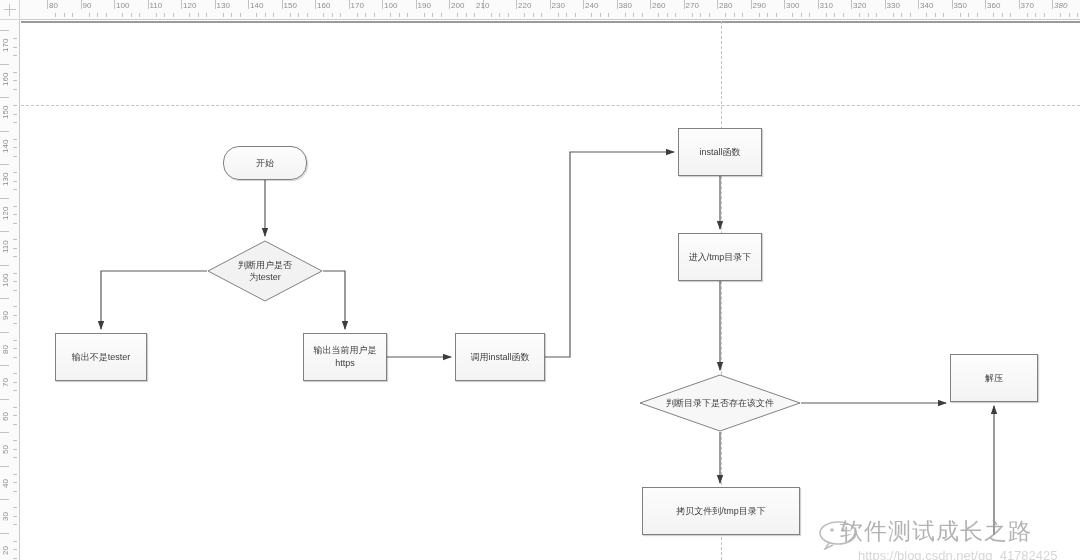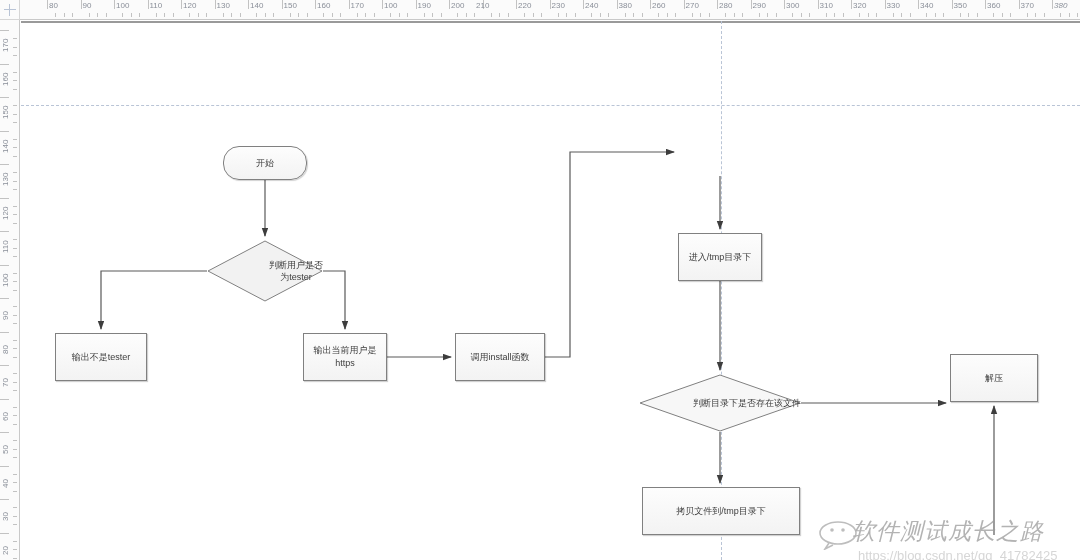--- a/index.html
+++ b/index.html
@@ -110,21 +110,21 @@
     word-break: break-all;
   }
   .node.rounded { border-radius: 16px; }
   .node.diamond {
     border: none; background: none; box-shadow: none;
   }
   .diamond-shape { position: absolute; left: 0; top: 0; }
   .diamond-label {
     position: absolute; left: 0; top: 0;
     width: 100%; height: 100%;
-    display: flex; align-items: center; justify-content: flex-end;
+    display: flex; align-items: center; justify-content: center;
     text-align: center;
     font-size: 9px; line-height: 12px; color: #3d3d3d;
     pointer-events: none;
   }
 
   
   .wires {
     position: absolute; left: 0; top: 0;
     width: 1059px; height: 539px;
     pointer-events: none;
@@ -132,26 +132,25 @@
 
   
   .watermark {
     position: absolute;
     left: 795px; top: 495px;
     width: 285px; height: 62px;
     pointer-events: none;
     opacity: 0.75;
   }
   .wm-text {
-    position: absolute; left: 36px; top: 0px;
+    position: absolute; left: 24px; top: 0px;
     font-size: 23px; color: #9a9a9a;
     font-family: "Liberation Serif", "DejaVu Serif", serif;
     white-space: nowrap;
     letter-spacing: 1px;
-    font-style: italic;
   }
   .wm-url {
     position: absolute; left: 42px; top: 32px;
     font-size: 13px; color: #c9c9c9;
     font-family: "Liberation Sans", sans-serif;
     white-space: nowrap;
   }
   .wm-face { position: absolute; left: 0px; top: 2px; }
 </style>
 </head>
@@ -465,20 +464,23 @@
       <div>
         <div>输出当前用户是</div>
         <div>https</div>
       </div>
     </div>
 
     <div class="node" id="n-call-install" style="left: 434px; top: 312px; width: 90px; height: 48px;">
       <span>调用install函数</span>
     </div>
 
+    <div class="node" id="n-install-func" style="left: 657px; top: 107px; width: 84px; height: 48px;">
+      <span>install函数</span>
+    </div>
 
     <div class="node" id="n-enter-tmp" style="left: 657px; top: 212px; width: 84px; height: 48px;">
       <span>进入/tmp目录下</span>
     </div>
 
     <div class="node diamond" id="n-decide-file" style="left: 618px; top: 353px; width: 162px; height: 58px;">
       <svg class="diamond-shape" width="162" height="58" viewBox="0 0 162 58">
         <polygon points="81,1 161,29 81,57 1,29" fill="#f7f7f7" stroke="#808080" stroke-width="1"></polygon>
       </svg>
       <div class="diamond-label">判断目录下是否存在该文件</div>

